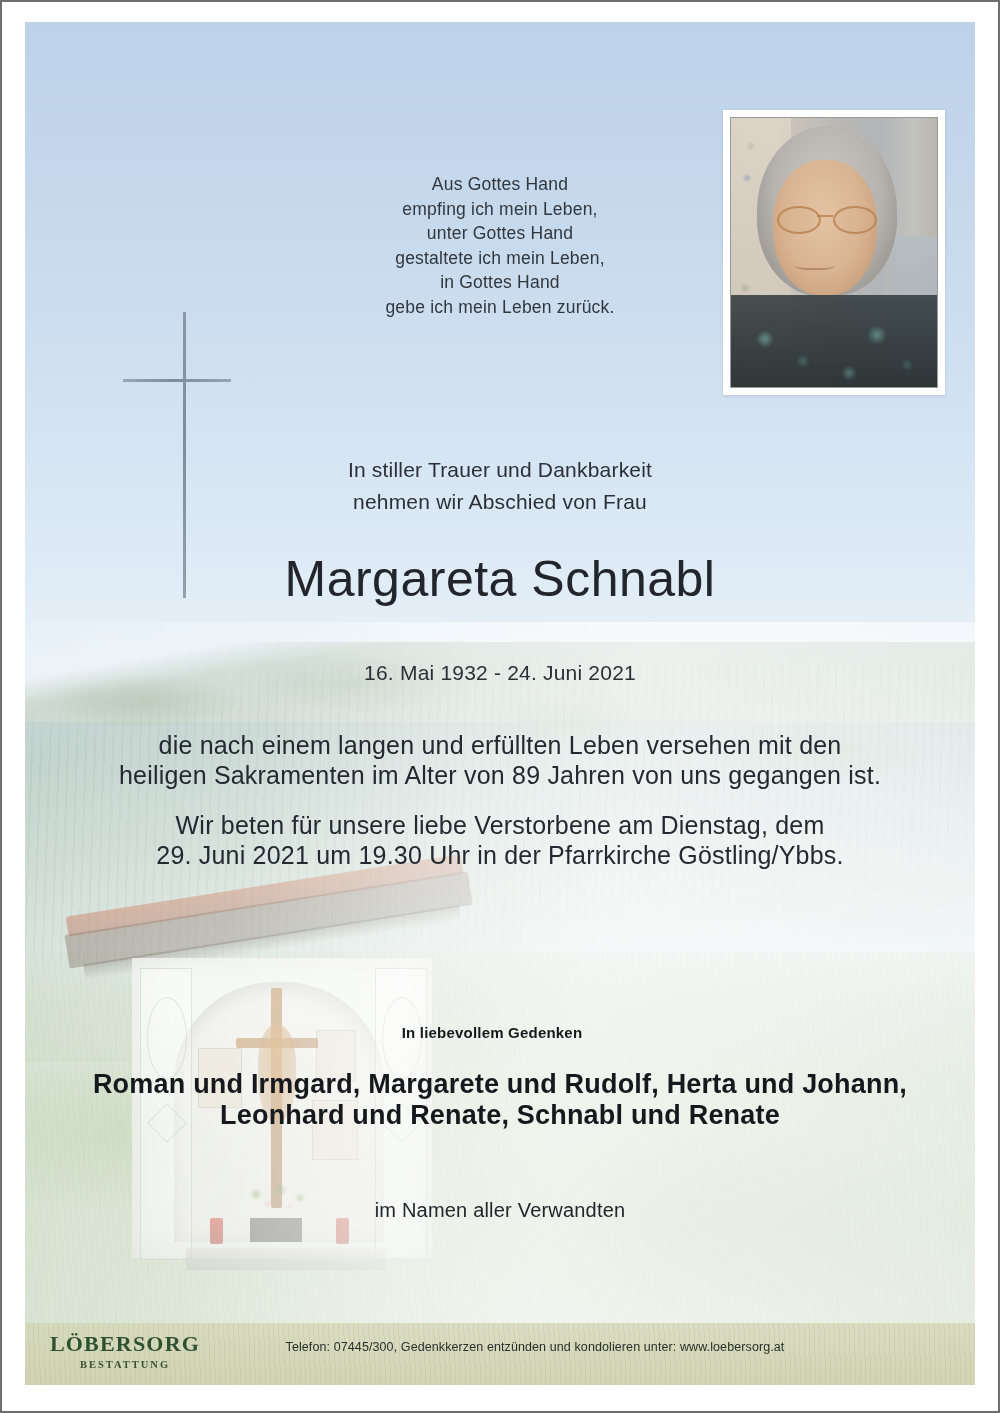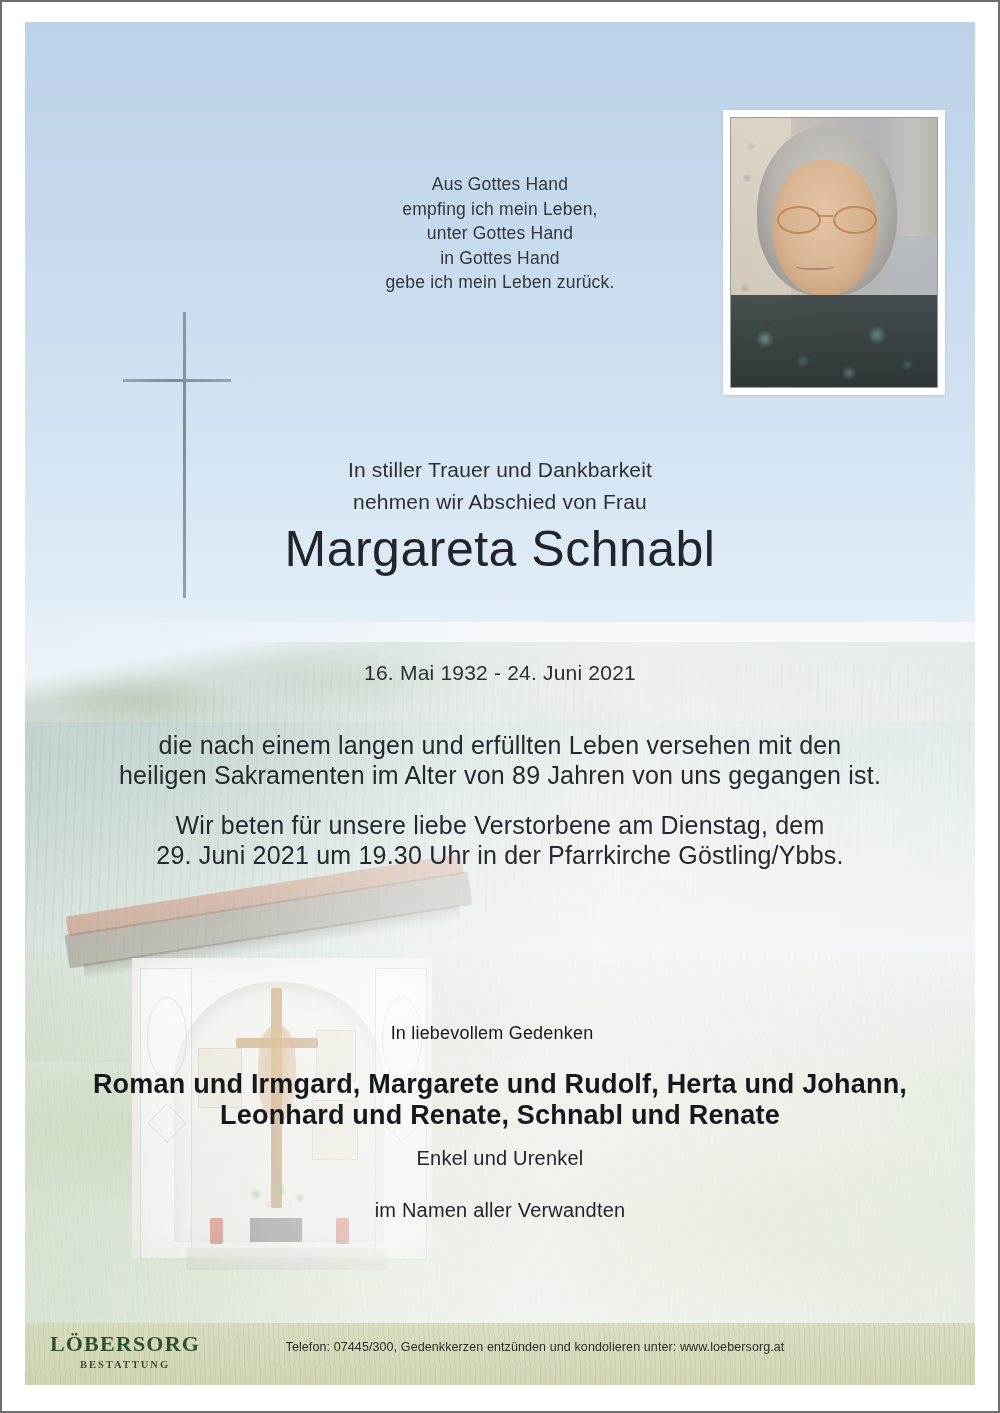--- a/index.html
+++ b/index.html
@@ -439,21 +439,21 @@
 
   .intro {
     left: 0; right: 0;
     top: 432px;
     font-size: 21px;
     line-height: 32px;
     color: #2c3036;
   }
   .name {
     left: 0; right: 0;
-    top: 498px;
+    top: 528px;
     font-size: 50px;
     line-height: 58px;
     font-weight: 400;
     letter-spacing: 0.5px;
     color: #22262c;
   }
   .subtitle {
     left: 0; right: 0;
     top: 595px;
     font-size: 19.5px;
@@ -474,23 +474,23 @@
     line-height: 30px;
     color: #242830;
   }
   .para1 { top: 708px; }
   .para2 { top: 788px; }
   .para3 { top: 870px; }
 
   .gedenken {
     left: 0; right: 16px;
     top: 997px;
-    font-size: 18px;
+    font-size: 15px;
     line-height: 28px;
-    font-weight: normal;
+    font-weight: bold;
     color: #15181d;
   }
   .family {
     left: 0; right: 0;
     top: 1047px;
     font-size: 27px;
     line-height: 31px;
     font-weight: bold;
     color: #15181d;
   }
@@ -626,20 +626,21 @@
         </div>
         <div class="photo-mouth"></div>
         <div class="photo-blouse"></div>
       </div>
     </div>
 
     <div class="txt poem">
       <div>Aus Gottes Hand</div>
       <div>empfing ich mein Leben,</div>
       <div>unter Gottes Hand</div>
+      <div>gestaltete ich mein Leben,</div>
       <div>in Gottes Hand</div>
       <div>gebe ich mein Leben zurück.</div>
     </div>
 
     <div class="txt intro">
       <div>In stiller Trauer und Dankbarkeit</div>
       <div>nehmen wir Abschied von Frau</div>
     </div>
 
     <div class="txt name">Margareta Schnabl</div>
@@ -656,21 +657,20 @@
     </div>
 
 
     <div class="txt gedenken">In liebevollem Gedenken</div>
 
     <div class="txt family">
       <div>Roman und Irmgard, Margarete und Rudolf, Herta und Johann,</div>
       <div>Leonhard und Renate, Schnabl und Renate</div>
     </div>
 
-    <div class="txt enkel">Enkel und Urenkel</div>
     <div class="txt imnamen">im Namen aller Verwandten</div>
 
     <div class="footer-band">
       <div class="logo">
         <div class="logo-name">LÖBERSORG</div>
         <div class="logo-sub">BESTATTUNG</div>
       </div>
       <div class="footer-contact">Telefon: 07445/300, Gedenkkerzen entzünden und kondolieren unter: www.loebersorg.at</div>
     </div>
 

